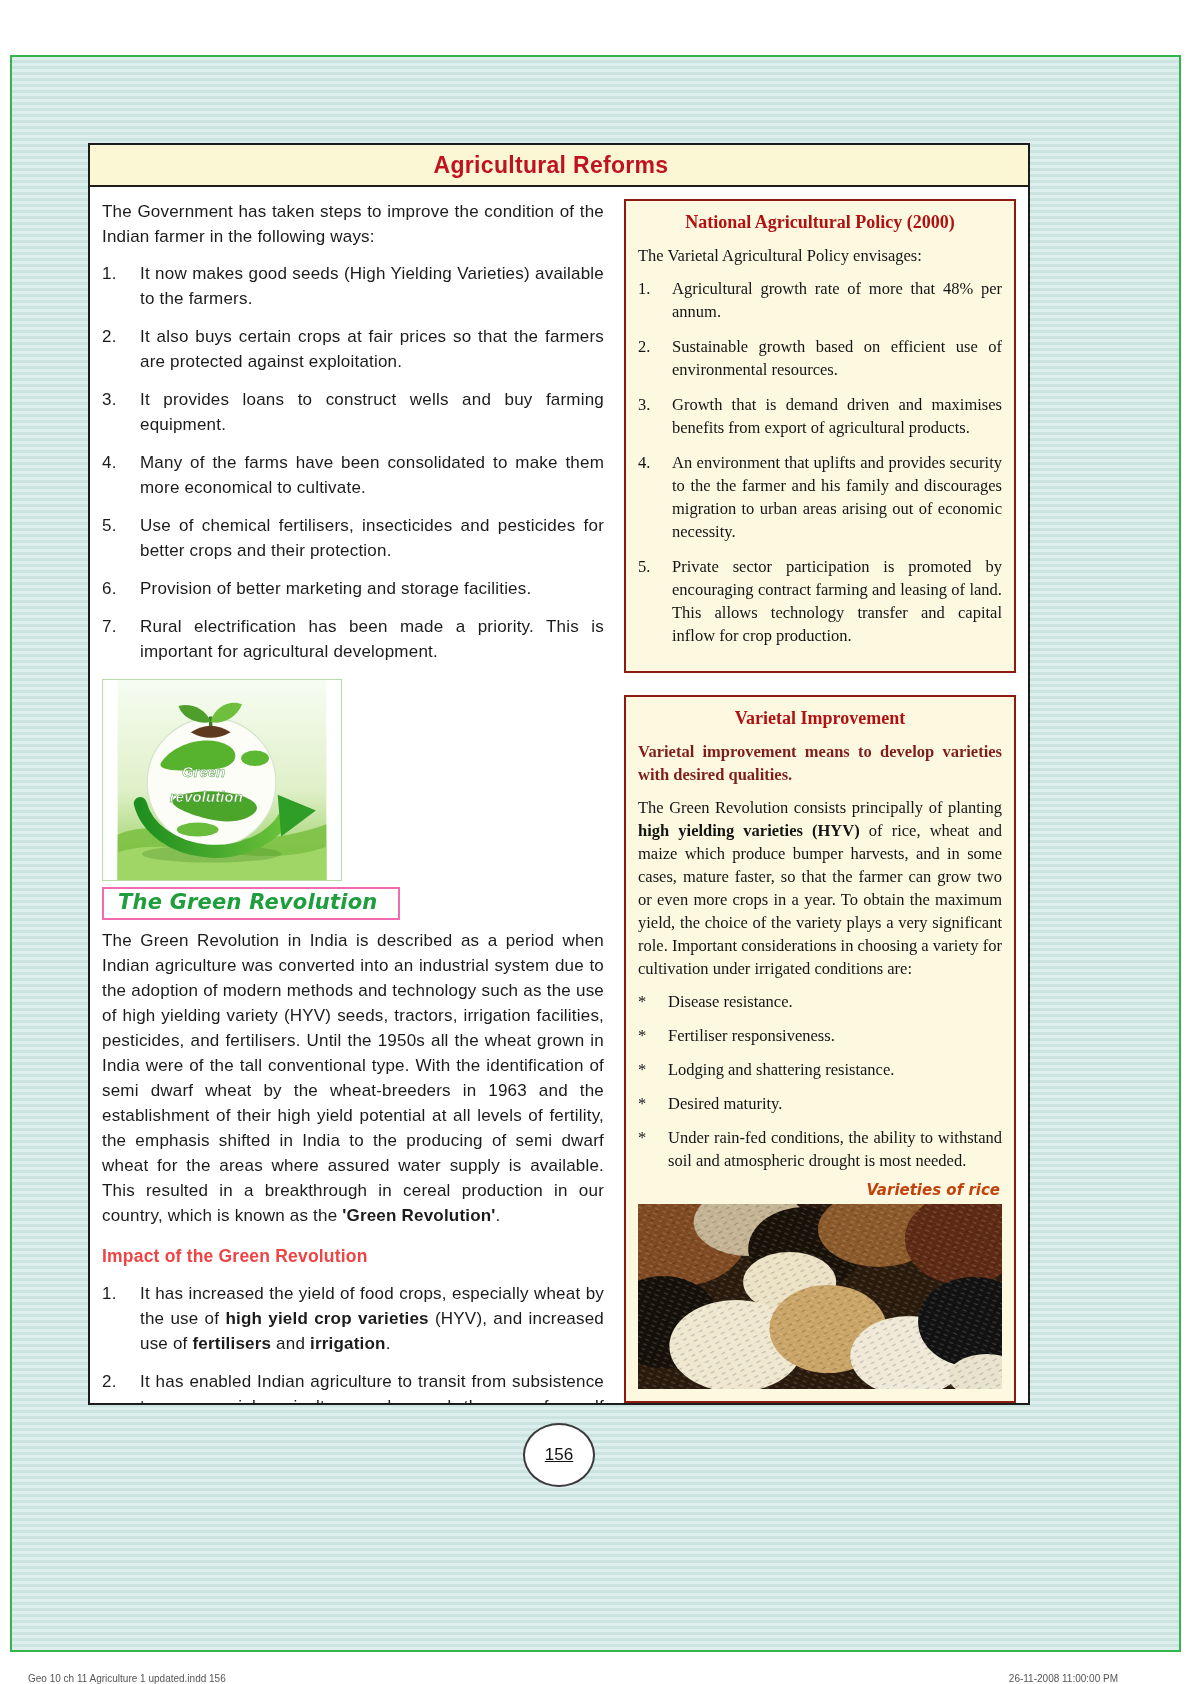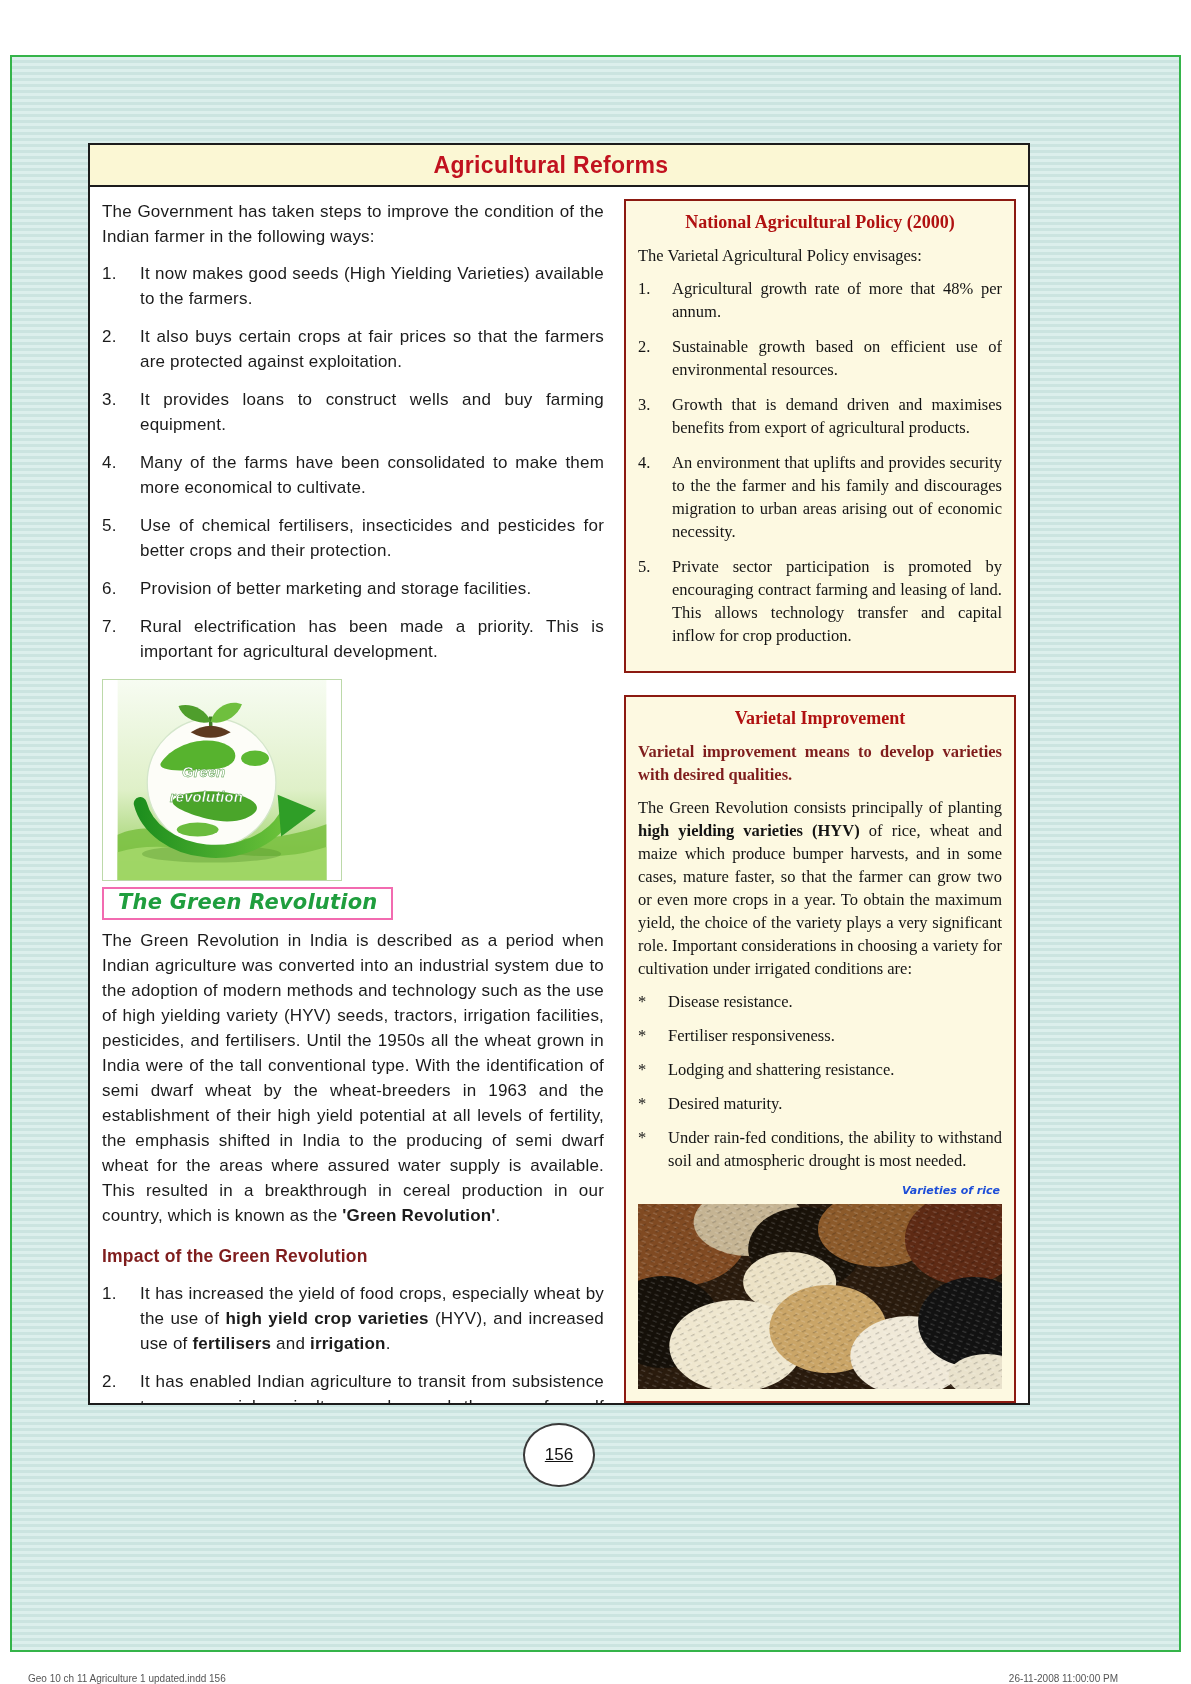--- a/index.html
+++ b/index.html
@@ -35,28 +35,28 @@
   .num-list .li{display:flex;margin:0 0 13px 0;}
   .num-list .n{flex:0 0 38px;}
   .num-list .t{flex:1;text-align:justify;}
 
   
   .gr-section{margin-top:4px;}
   .gr-image{float:left;width:240px;height:202px;margin:2px 14px 6px 0;border:1px solid #bcd9a9;box-sizing:border-box;}
   .gr-image svg{display:block;width:100%;height:100%;}
   .gr-heading{
     display:inline-block;border:2px solid #f26bb0;background:#ffffff;
-    padding:1px 14px 3px 14px;margin:0 0 8px 0;
+    padding:1px 21px 3px 14px;margin:0 0 8px 0;
     color:#1f9e3e;font-style:italic;font-weight:bold;font-size:21px;
     font-family:"DejaVu Sans",sans-serif;
   }
   .gr-body{margin:0;text-align:justify;}
 
   .impact-heading{
-    margin:16px 0 12px 0;font-size:17.5px;color:#7f1d1d;font-weight:bold;
+    margin:16px 0 12px 0;font-size:17.5px;color:#ef4444;font-weight:bold;
   }
 
   
   .box{
     border:2px solid #8c1a11;background:#fdf9e1;
     padding:8px 12px 12px 12px;box-sizing:border-box;
     font-family:"Liberation Serif",serif;color:#141414;
     font-size:16.5px;line-height:23px;
   }
   .box h4{
@@ -67,22 +67,22 @@
   .box .num-list .n{flex:0 0 34px;}
   .box .num-list .li{margin:0 0 12px 0;}
   .policy-box{margin-bottom:22px;}
 
   .varietal-sub{color:#7f1d1d;font-weight:bold;}
   .star-list .li{display:flex;margin:0 0 11px 0;}
   .star-list .n{flex:0 0 30px;}
   .star-list .t{flex:1;text-align:justify;}
 
   .rice-caption{
-    text-align:right;color:#1d4ed8;font-style:italic;font-weight:bold;
-    font-size:11px;font-family:"DejaVu Sans",sans-serif;margin:-4px 2px 2px 0;
+    text-align:right;color:#c2410c;font-style:italic;font-weight:bold;
+    font-size:15px;font-family:"DejaVu Sans",sans-serif;margin:-4px 2px 2px 0;
   }
   .rice-image{width:100%;height:185px;}
   .rice-image svg{display:block;width:100%;height:100%;}
 
   
   .page-num{
     position:absolute;left:76px;top:1366px;width:942px;display:flex;justify-content:center;
   }
   .page-num .oval{
     background:#ffffff;border:2px solid #3a3a3a;border-radius:50%;

